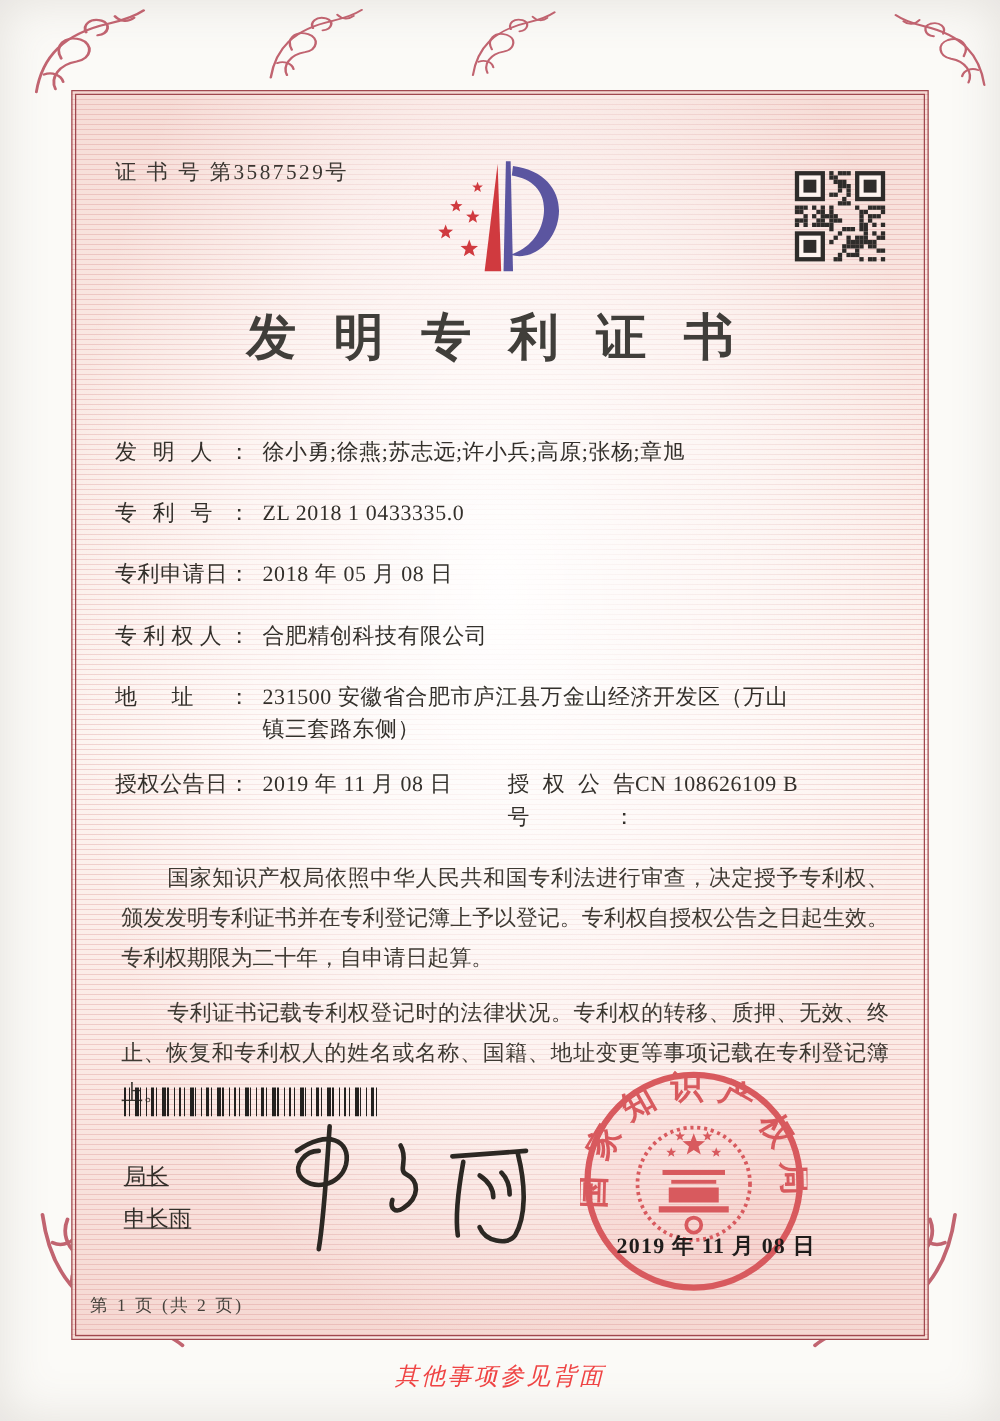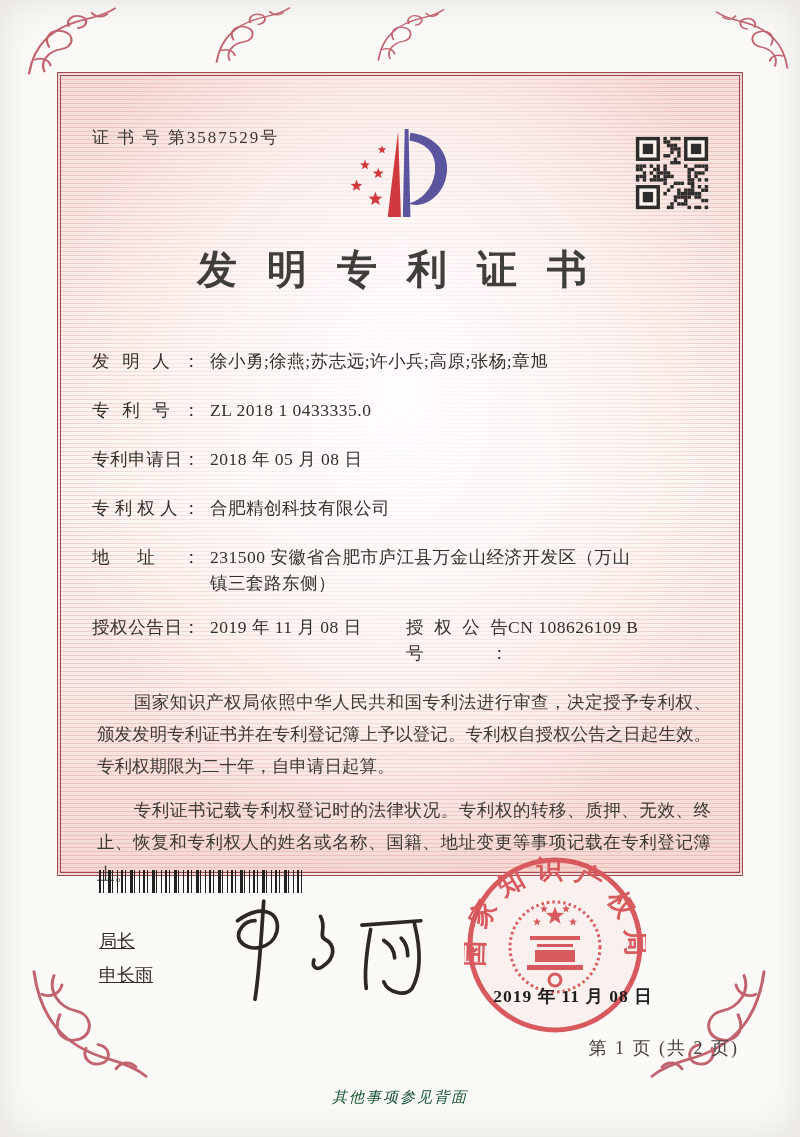--- a/index.html
+++ b/index.html
@@ -8,21 +8,21 @@
     background:#fbfaf7;
     font-family:"Liberation Serif","DejaVu Serif",serif;
     -webkit-font-smoothing:antialiased;
   }
   .page{
     position:absolute;inset:0;
     box-shadow:inset 0 0 40px rgba(120,110,100,0.18);
   }
   
   .frame{
-    position:absolute;left:57px;top:72px;width:686px;height:804px;
+    position:absolute;left:57px;top:72px;width:686px;height:1000px;
     border:4px double #a0484f;
     box-sizing:border-box;
     background:
       radial-gradient(ellipse at 50% 40%, rgba(255,255,255,0.95) 0%, rgba(255,255,255,0.5) 42%, rgba(255,255,255,0) 72%),
       repeating-linear-gradient(0deg, rgba(213,128,130,0.30) 0 1px, rgba(255,250,248,0) 1px 4px),
       linear-gradient(180deg,#f6dcd6 0%,#fbece7 28%,#fdf4f0 52%,#fbe9e4 78%,#f5d8d2 100%);
     padding-left: 44px;
   }
   
   .flourish{position:absolute;opacity:.9;pointer-events:none;}
@@ -73,26 +73,26 @@
       #23211f 18px 19px,transparent 19px 22px);
   }
   .officer{position:absolute;left:38px;top:848px;font-size:18px;color:#332f2a;line-height:34px;text-decoration:underline;}
   .signature{position:absolute;left:146px;top:812px;width:240px;height:120px;}
   .seal{position:absolute;left:403px;top:778px;width:182px;height:182px;}
   .seal-date{
     position:absolute;left:414px;top:908px;width:196px;
     text-align:center;font-size:17.5px;font-weight:bold;color:#1f1d1b;letter-spacing:1px;
   }
   .page-number{
-    position:absolute;left:11px;right:0;top:960px;text-align:right;
-    font-size:18px;color:#46423c;letter-spacing:2px;
+    position:absolute;left:11px;right:0;top:960px;text-align:left;
+    font-size:14px;color:#46423c;letter-spacing:2px;
   }
   .back-note{
     position:absolute;left:0;right:0;top:1088px;text-align:center;
-    font-size:15px;color:#14532d;letter-spacing:2px;font-style:italic;
+    font-size:19px;color:#ef4444;letter-spacing:2px;font-style:italic;
   }
 </style>
 </head>
 <body>
 
 <svg width="0" height="0" style="position:absolute">
   <defs>
     <g id="flourish" stroke="#bb5462" fill="none" stroke-width="3" stroke-linecap="round">
       <path d="M4,116 C10,68 32,36 80,22 C96,17 108,11 116,4"></path>
       <path d="M30,70 C22,52 34,38 50,44 C64,50 62,70 46,74 C28,78 18,96 24,112"></path>

